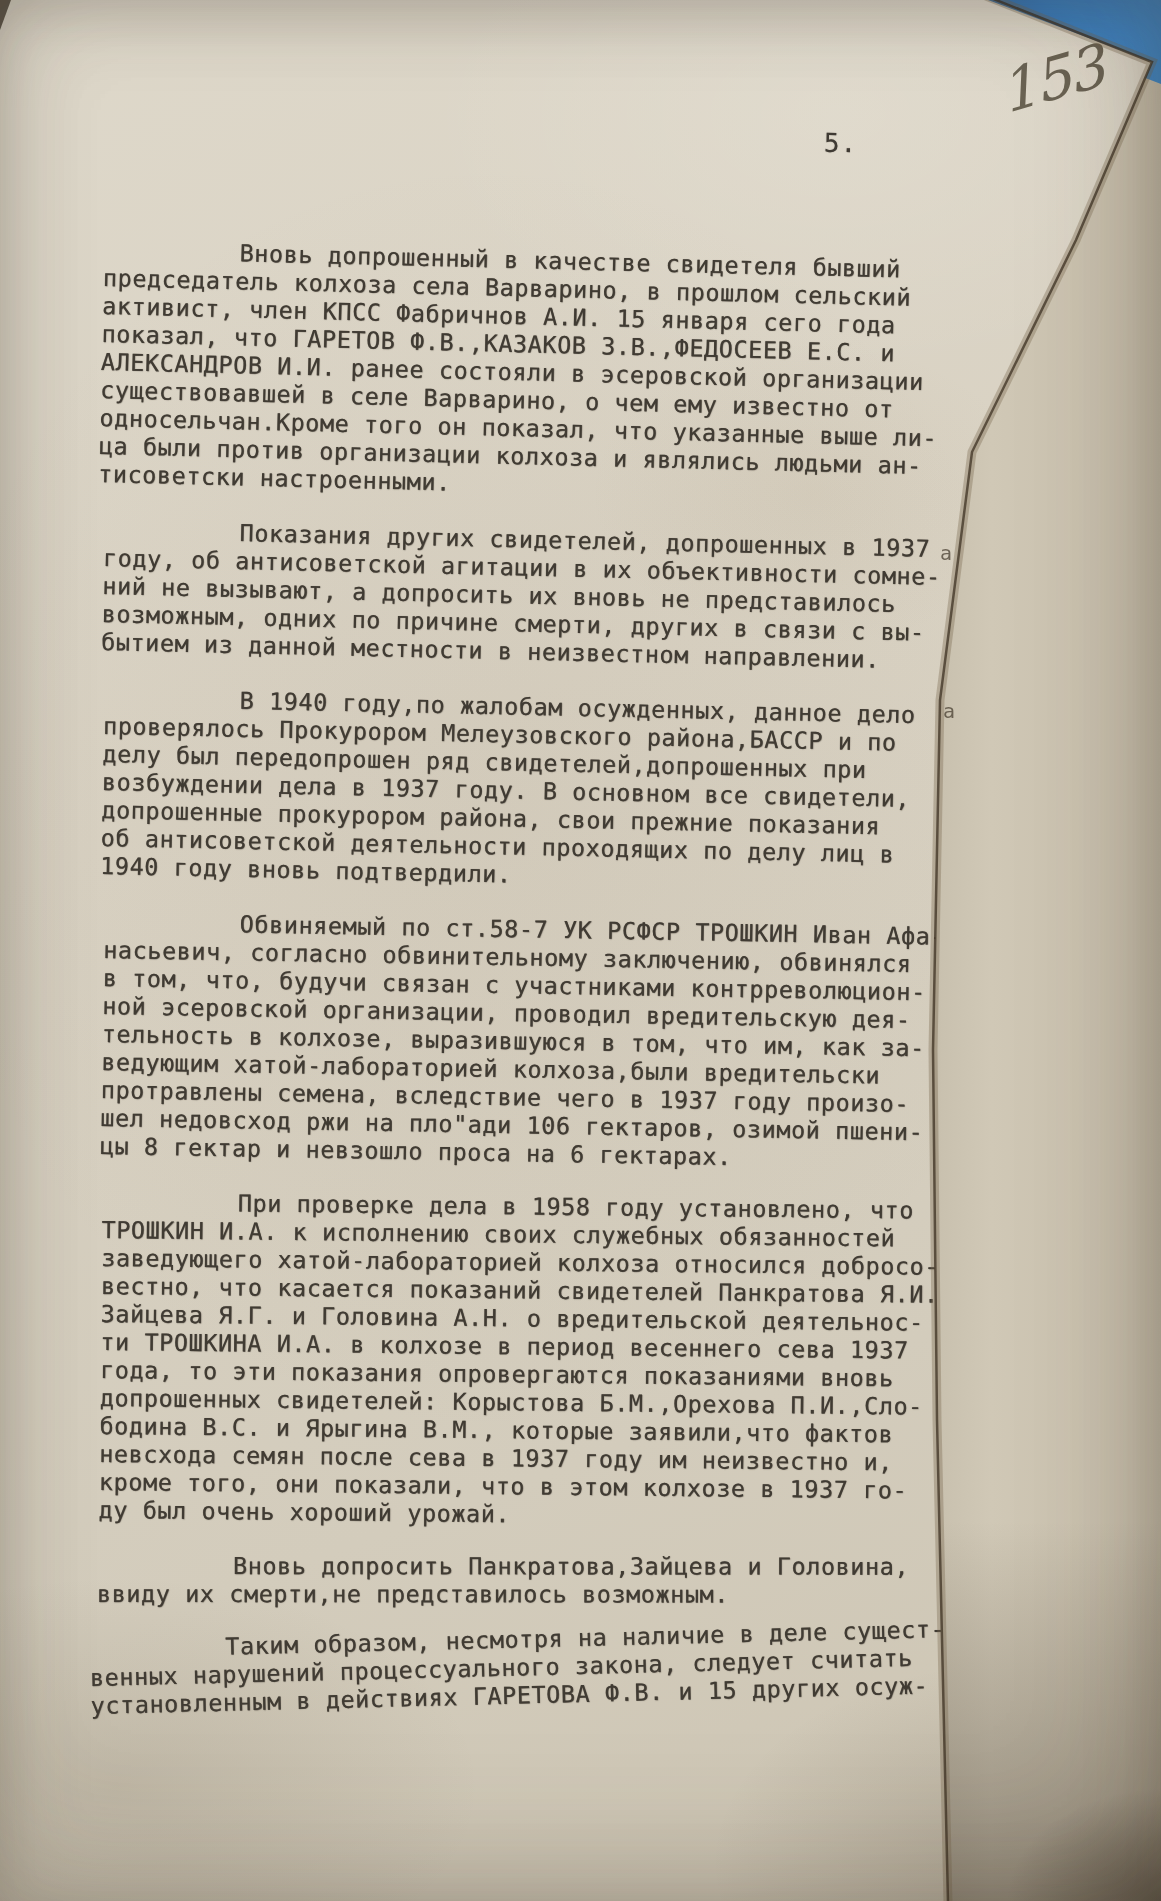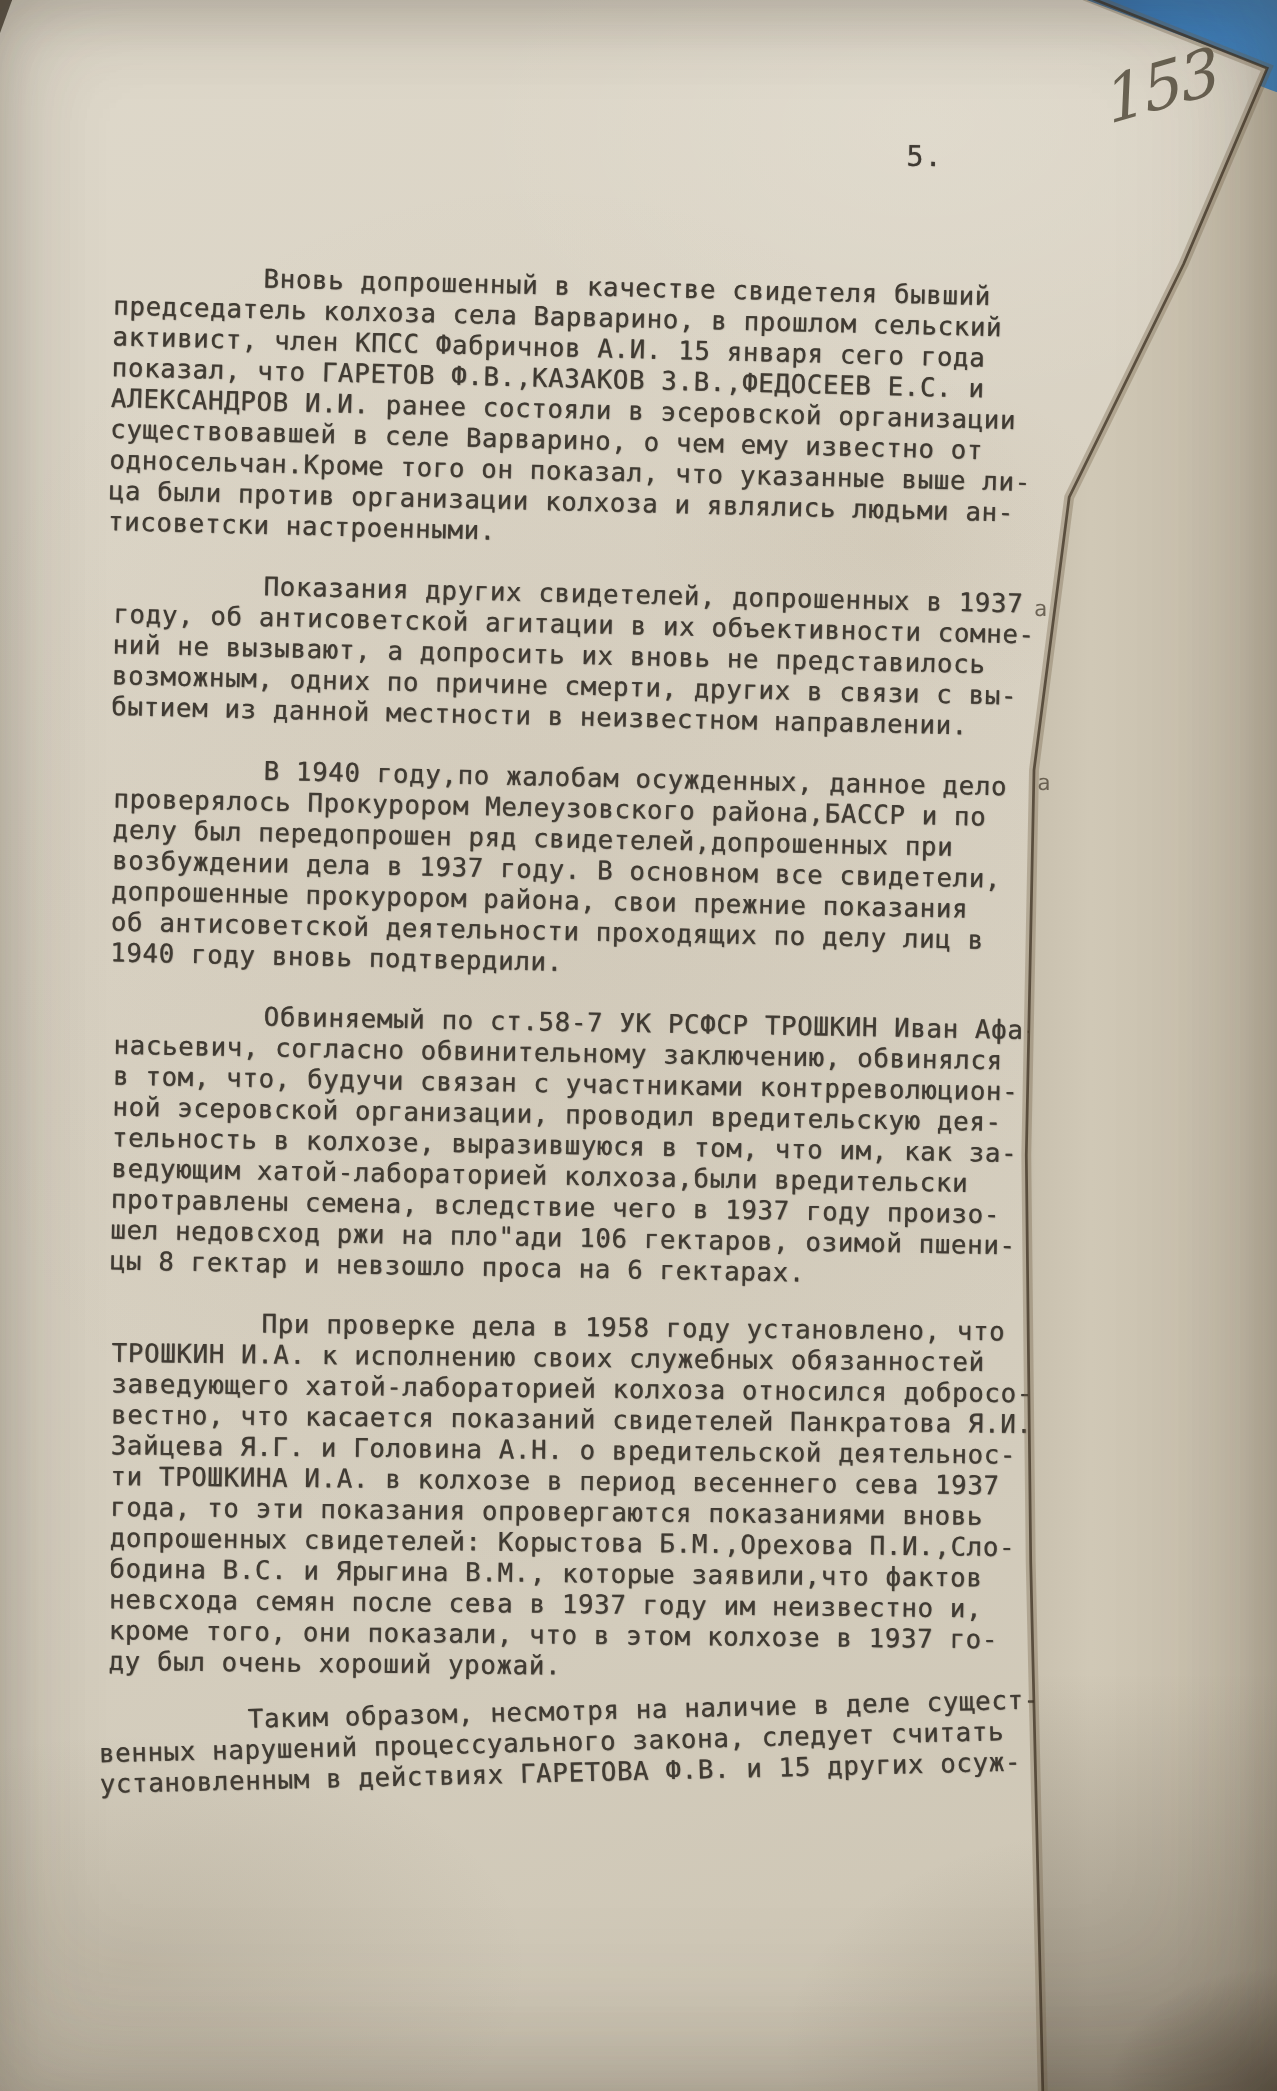--- a/index.html
+++ b/index.html
@@ -124,20 +124,22 @@
 заведующего хатой-лабораторией колхоза относился добросо-
 вестно, что касается показаний свидетелей Панкратова Я.И.
 Зайцева Я.Г. и Головина А.Н. о вредительской деятельнос-
 ти ТРОШКИНА И.А. в колхозе в период весеннего сева 1937
 года, то эти показания опровергаются показаниями вновь
 допрошенных свидетелей: Корыстова Б.М.,Орехова П.И.,Сло-
 бодина В.С. и Ярыгина В.М., которые заявили,что фактов
 невсхода семян после сева в 1937 году им неизвестно и,
 кроме того, они показали, что в этом колхозе в 1937 го-
 ду был очень хороший урожай.</p>
+      <p class="para p6">Вновь допросить Панкратова,Зайцева и Головина,
+ввиду их смерти,не представилось возможным.</p>
       <p class="para p7">Таким образом, несмотря на наличие в деле сущест-
 венных нарушений процессуального закона, следует считать
 установленным в действиях ГАРЕТОВА Ф.В. и 15 других осуж-</p>
     </div>
   </div>
 
   <svg class="edge-svg" width="1161" height="1901" viewBox="0 0 1161 1901">
     <path d="M986,-4 L1152,62 L1076,240 L972,452 L940,700 L933,1050 L937,1420 L948,1903" fill="none" stroke="rgba(118,100,74,0.35)" stroke-width="9"></path>
     <path d="M986,-4 L1152,62 L1076,240 L972,452 L940,700 L933,1050 L937,1420 L948,1903" fill="none" stroke="rgba(62,50,35,0.75)" stroke-width="2.5"></path>
     <text class="edge-mark" x="940" y="560">а</text>

